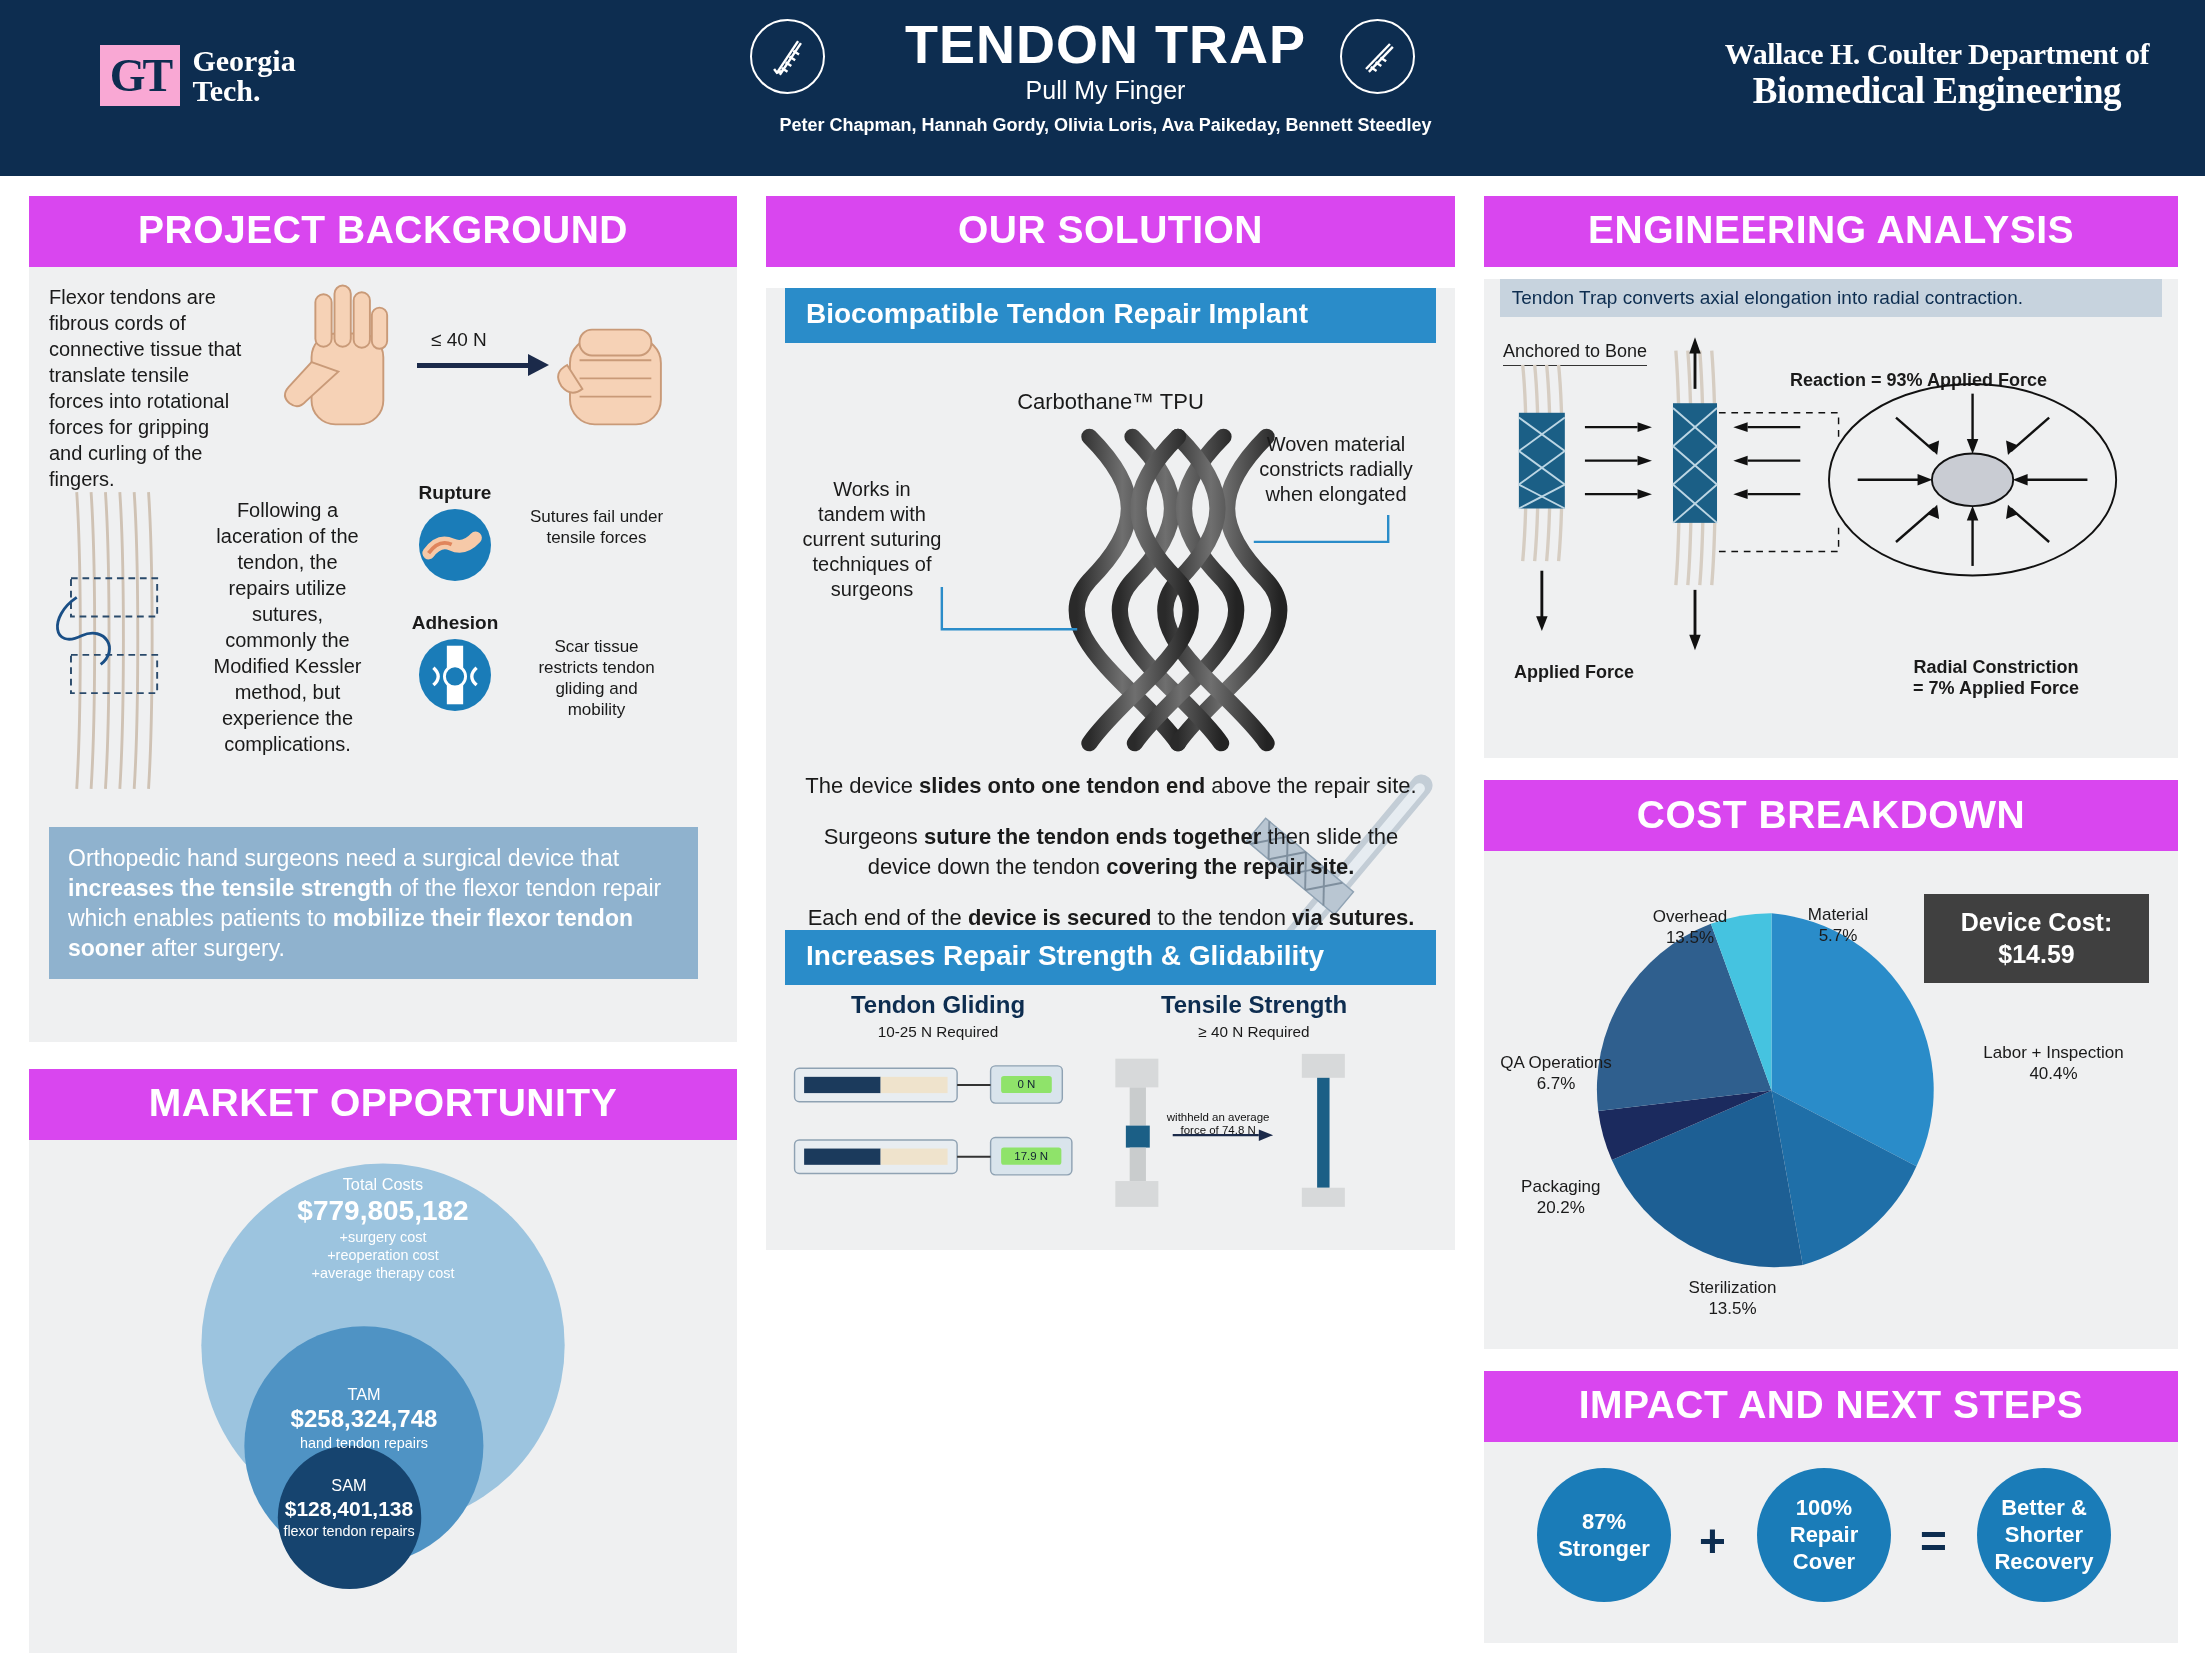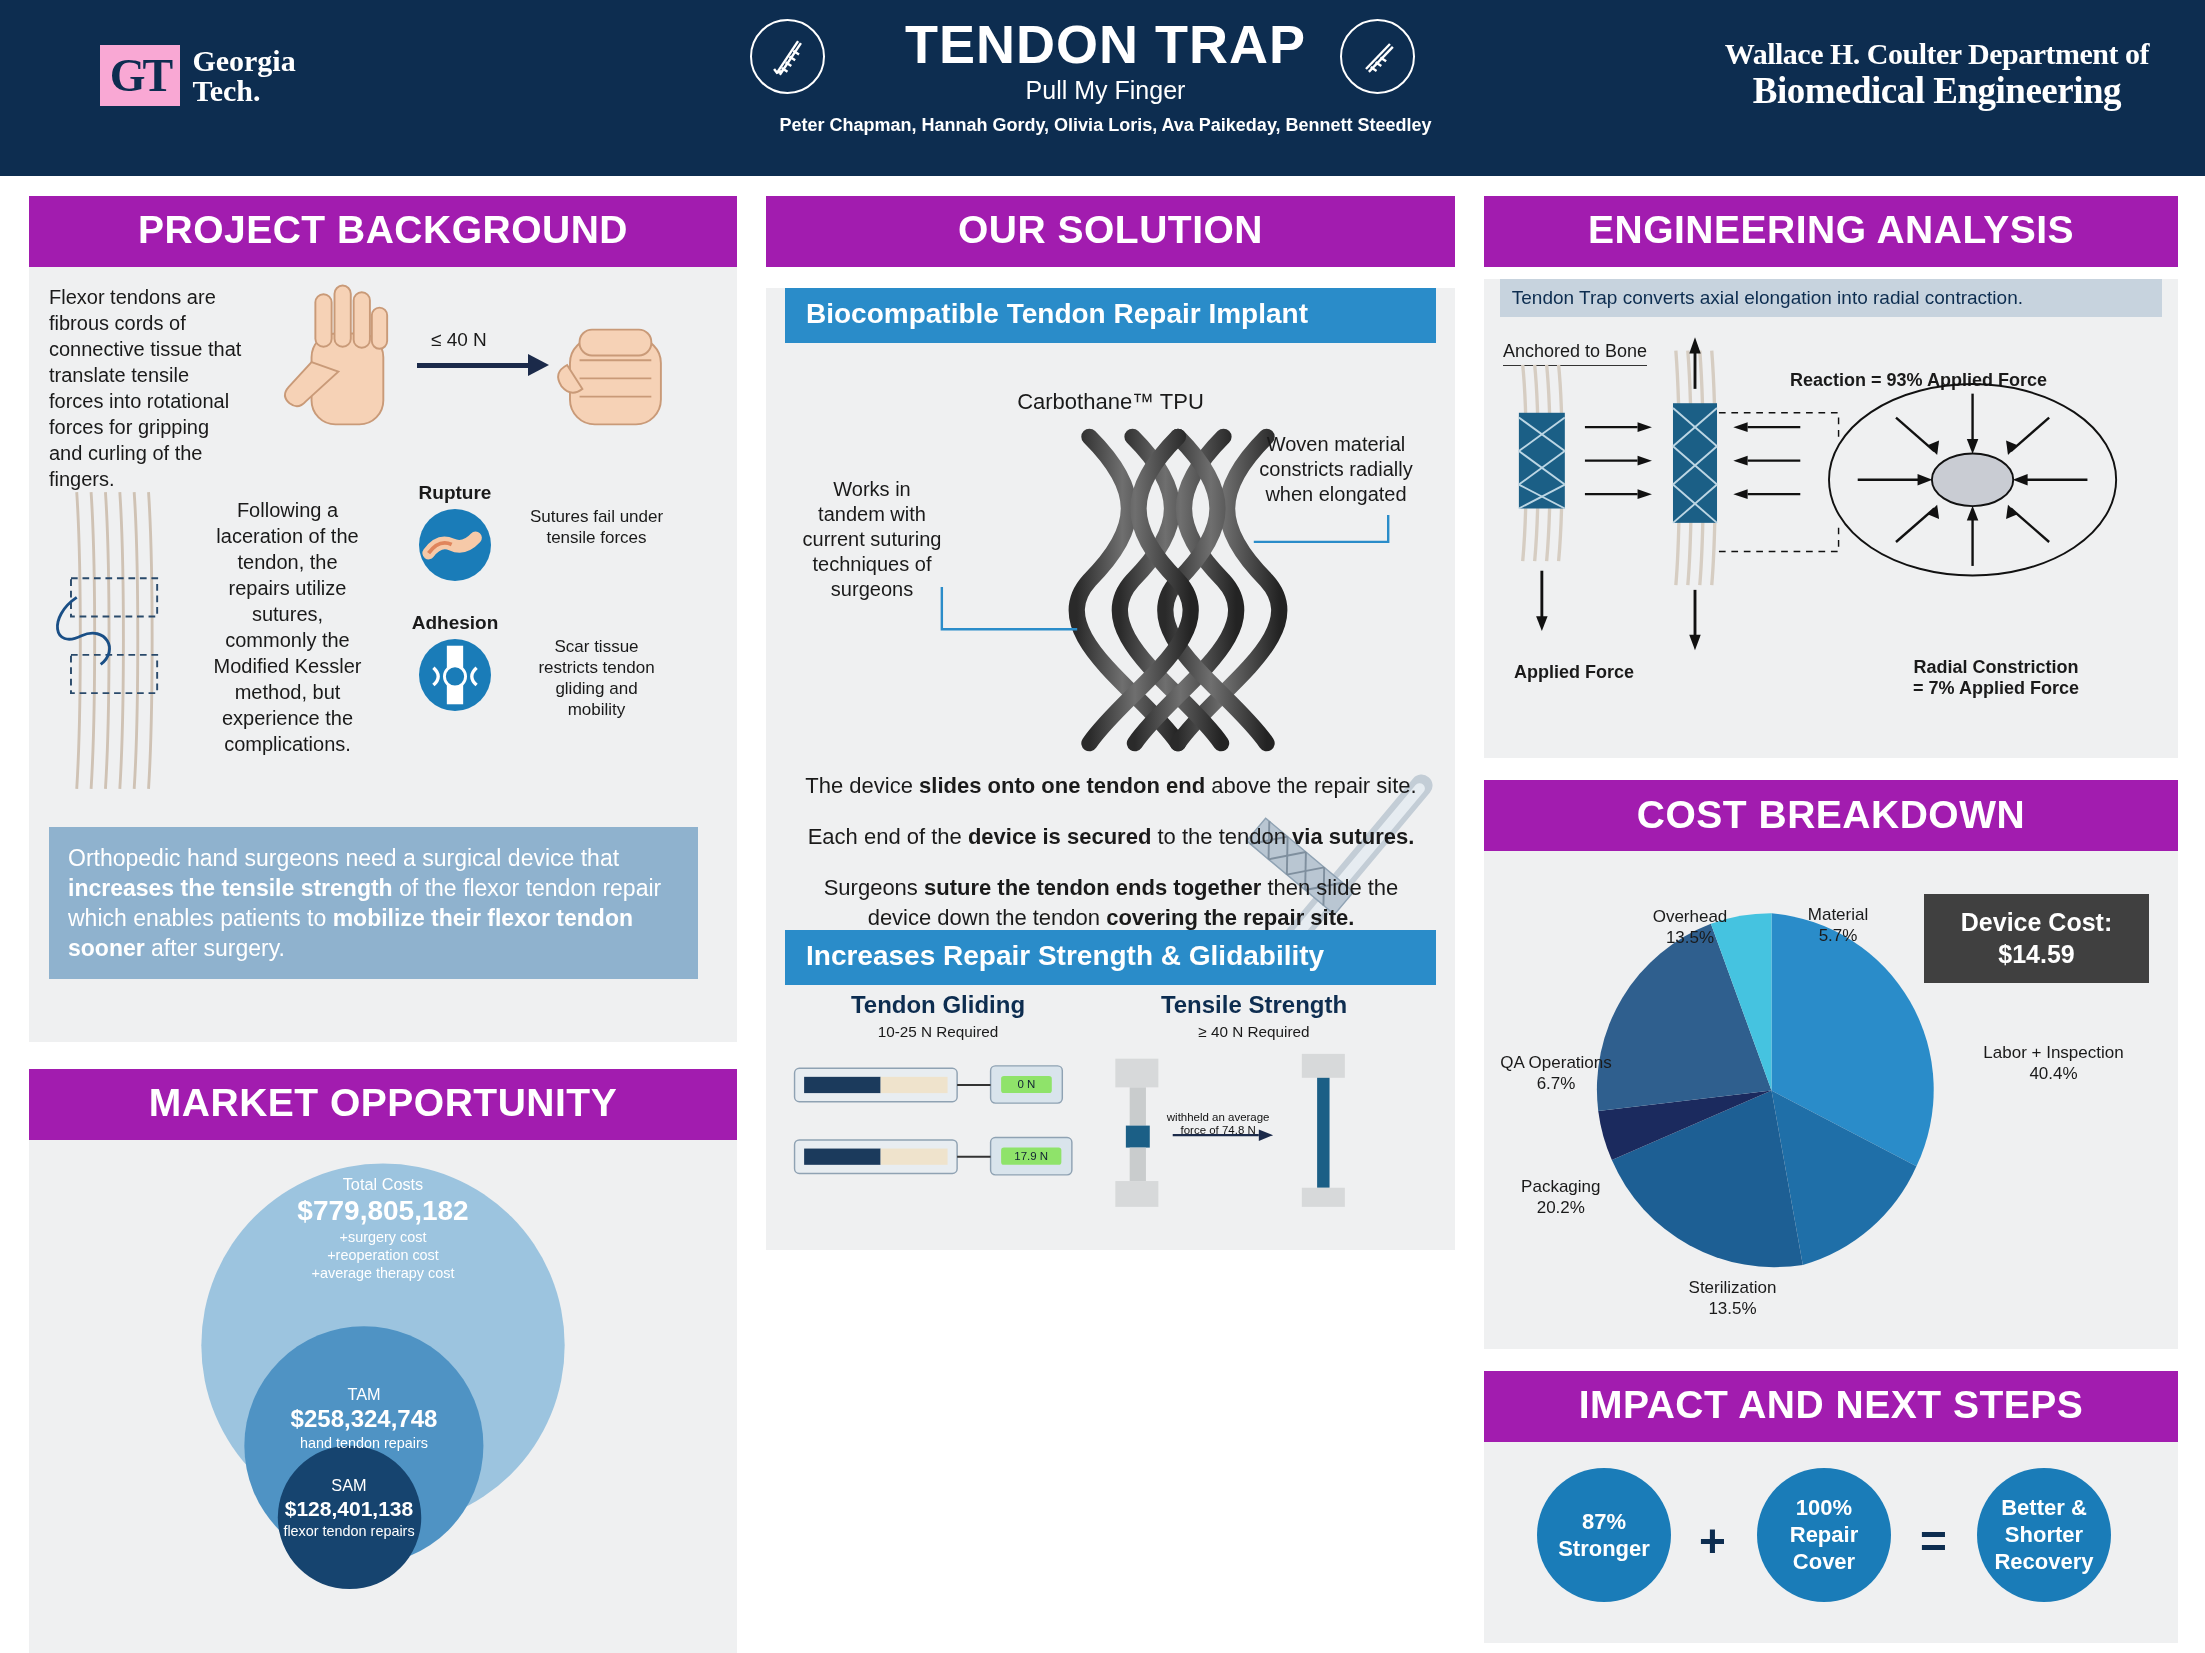--- a/index.html
+++ b/index.html
@@ -46,21 +46,21 @@
   .coulter .l1{font-size:30px;font-weight:bold;line-height:34px;letter-spacing:-0.5px;}
   .coulter .l2{font-size:37px;font-weight:bold;line-height:40px;letter-spacing:-0.5px;}
 
   
   .col{position:absolute;top:196px;}
   .col1{left:29px;width:708px;}
   .col2{left:766px;width:689px;}
   .col3{left:1484px;width:694px;}
 
   .band{
-    background:#a21caf;color:#fff;text-align:center;
+    background:#d946ef;color:#fff;text-align:center;
     font-size:39px;font-weight:bold;letter-spacing:0.5px;
     padding:12.4px 0 14.4px 0;
   }
   .panel{background:#eff0f1;}
 
   
   .bg-body{position:relative;height:775px;}
   .bg-text{
     position:absolute;left:20px;top:17px;width:196px;
     font-size:20px;line-height:26px;
@@ -349,24 +349,24 @@
           </g>
         </g>
       </svg>
     </div>
 
     <div class="steps">
       <p>
         <span>The device </span><b>slides onto one tendon end</b><span> above the repair site.</span>
       </p>
       <p>
-        <span>Each end of the </span><b>device is secured</b><span> to the tendon </span><b>via sutures.</b>
+        <span>Surgeons </span><b>suture the tendon ends together</b><span> then slide the device down the tendon </span><b>covering the repair site.</b>
       </p>
       <p>
-        <span>Surgeons </span><b>suture the tendon ends together</b><span> then slide the device down the tendon </span><b>covering the repair site.</b>
+        <span>Each end of the </span><b>device is secured</b><span> to the tendon </span><b>via sutures.</b>
       </p>
     </div>
   </div>
 
   <div class="panel test-panel">
     <div class="subbar" style="margin-top:0;position:relative;top:-3.8px;">Increases Repair Strength &amp; Glidability</div>
 
     <div class="test-col" style="left:19px;top:57px;">
       <div class="test-title">Tendon Gliding</div>
       <div class="test-sub">10-25 N Required</div>

